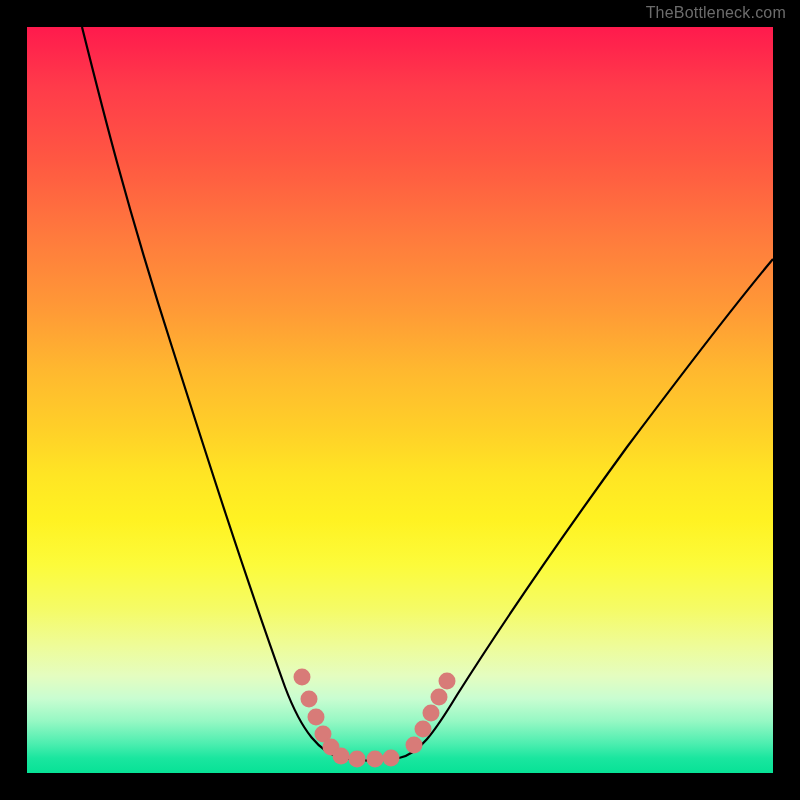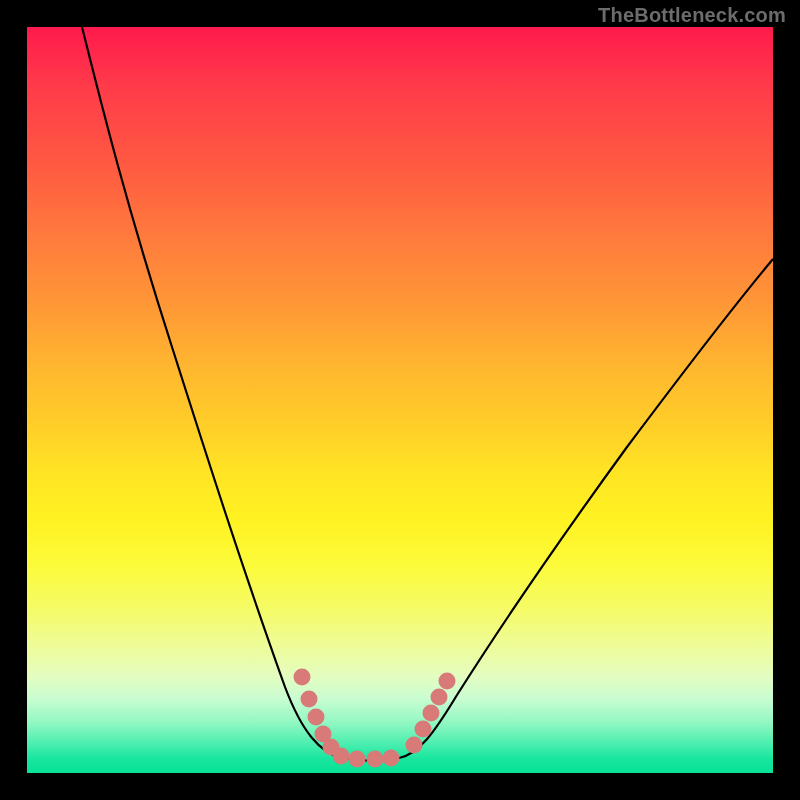--- a/index.html
+++ b/index.html
@@ -48,22 +48,22 @@
   svg.curves {
     position: absolute;
     top: 0;
     left: 0;
   }
   .watermark {
     position: absolute;
     top: 4px;
     right: 14px;
     color: #6c6c6c;
-    font-size: 20px;
-    font-weight: 700;
+    font-size: 16px;
+    font-weight: 400;
     letter-spacing: 0.2px;
   }
 </style>
 </head>
 <body>
 
 <div class="frame">
   <div class="plot">
     <svg class="curves" width="746" height="746" viewBox="0 0 746 746">
       <g>

